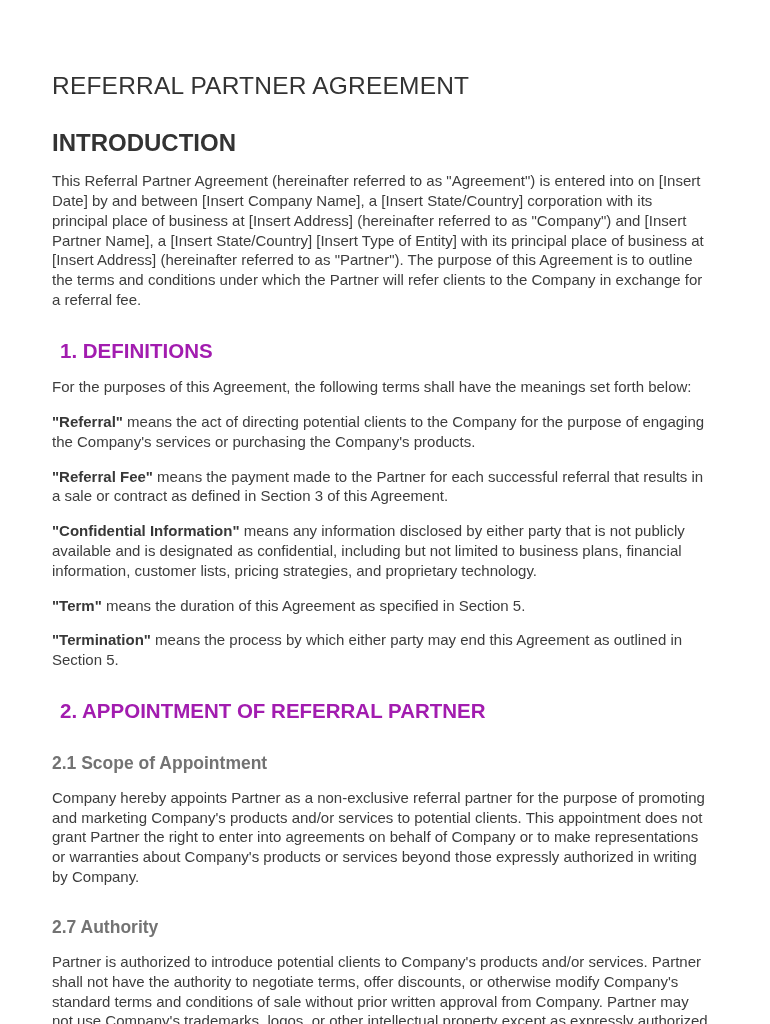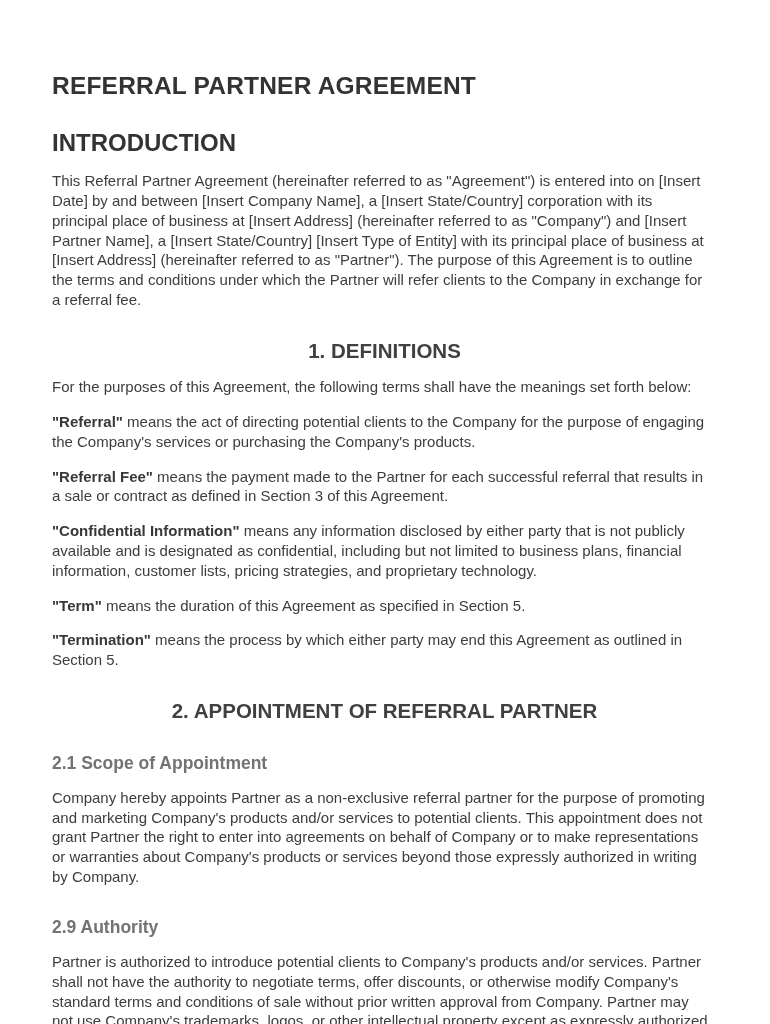--- a/index.html
+++ b/index.html
@@ -20,39 +20,38 @@
     background: #ffffff;
     color: #3d3d3d;
     font-family: "Liberation Sans", sans-serif;
     font-size: 15px;
     line-height: 1.32;
     text-align: left;
   }
   .doc-title {
     font-size: 24.5px;
     line-height: 1.05;
-    font-weight: bold;
+    font-weight: normal;
     color: #333333;
     margin: 0;
     letter-spacing: 0.2px;
   }
   .h-intro {
     font-size: 24px;
     line-height: 1.1;
     font-weight: bold;
     color: #333333;
     margin: 31px 0 0 0;
   }
   .h-section {
     font-size: 20.5px;
     line-height: 1.1;
     font-weight: bold;
-    color: #404040;
-    margin: 30px 0 0 0;
-    text-align: center;
+    color: #a21caf;
+    margin: 30px 0 0 8px;
   }
   .h-sub {
     font-size: 17.5px;
     line-height: 1.1;
     font-weight: bold;
     color: #737373;
     margin: 31px 0 0 0;
   }
   .para {
     margin: 15px 8px 0 0;
@@ -101,18 +100,18 @@
 
   <div>
     <h2 class="h-section">2. APPOINTMENT OF REFERRAL PARTNER</h2>
 
     <div>
       <h3 class="h-sub">2.1 Scope of Appointment</h3>
       <p class="para">Company hereby appoints Partner as a non-exclusive referral partner for the purpose of promoting and marketing Company's products and/or services to potential clients. This appointment does not grant Partner the right to enter into agreements on behalf of Company or to make representations or warranties about Company's products or services beyond those expressly authorized in writing by Company.</p>
     </div>
 
     <div>
-      <h3 class="h-sub">2.9 Authority</h3>
+      <h3 class="h-sub">2.7 Authority</h3>
       <p class="para">Partner is authorized to introduce potential clients to Company's products and/or services. Partner shall not have the authority to negotiate terms, offer discounts, or otherwise modify Company's standard terms and conditions of sale without prior written approval from Company. Partner may not use Company's trademarks, logos, or other intellectual property except as expressly authorized in writing by Company.</p>
     </div>
   </div>
 
 </div>
 
 </body></html>

